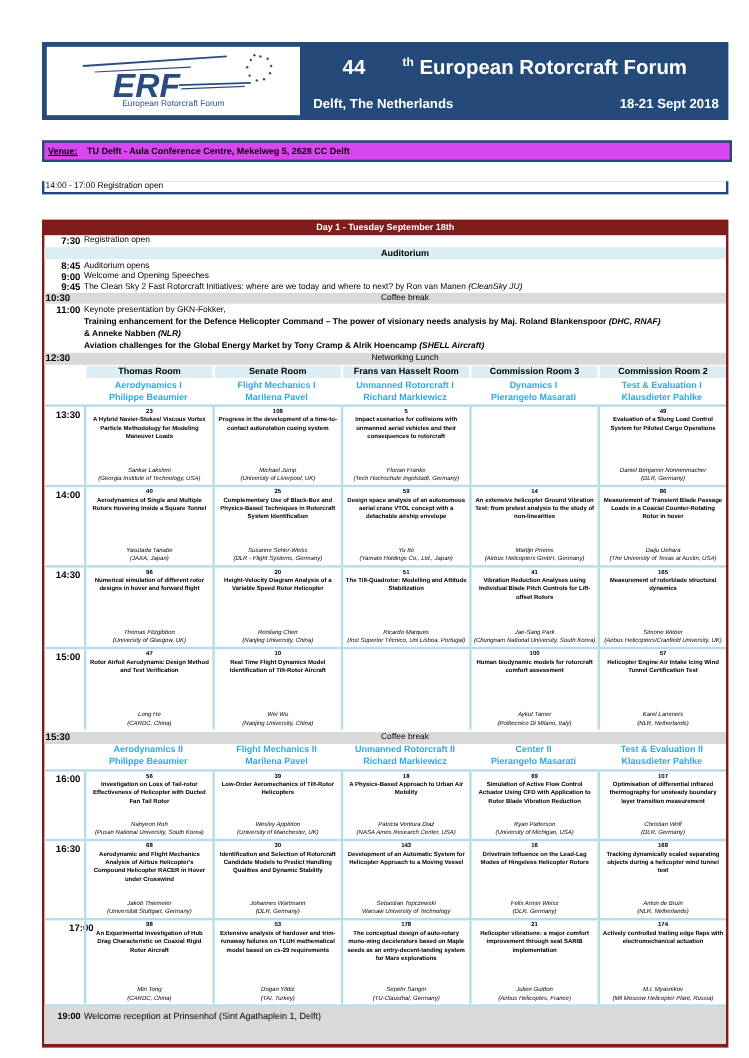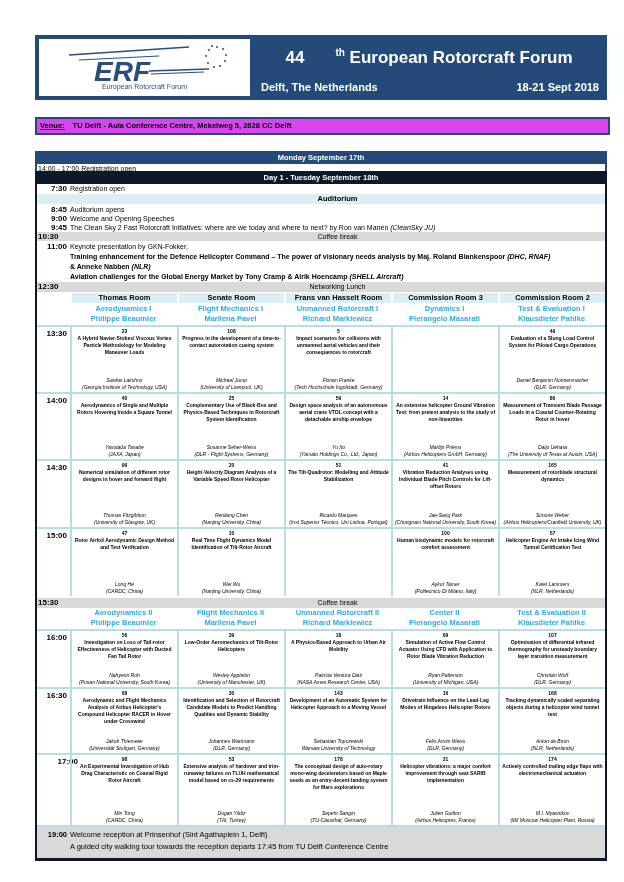--- a/index.html
+++ b/index.html
@@ -14,21 +14,21 @@
   #city { position:absolute; left:226px; top:46px; color:#fff; font-weight:bold; font-size:11px; }
   #dates { position:absolute; right:8px; top:46px; color:#fff; font-weight:bold; font-size:11px; }
 
   #venue { position:absolute; left:35px; top:117px; width:568px; height:14px; background:#d946ef; border:2px solid #244a7a; font-size:7.5px; font-weight:bold; line-height:14px; padding-left:3px; box-sizing:content-box; }
   #venue u { margin-right:8px; }
 
   #monday { position:absolute; left:35px; top:151px; width:572px; background:#244a7a; }
   #monday .hd { color:#fff; text-align:center; font-weight:bold; font-size:7.5px; height:13px; line-height:13px; }
   #monday .line { background:#fff; margin:0 2px 2px 2px; font-size:7px; height:9px; line-height:9px; padding-left:1px; }
 
-  #day1 { position:absolute; left:35px; top:171px; width:572px; height:690px; background:#0f172a; }
+  #day1 { position:absolute; left:35px; top:183px; width:572px; height:690px; background:#7f1d1d; }
   #day1 .hd { color:#fff; text-align:center; font-weight:bold; font-size:7.5px; height:13px; line-height:13px; }
   #day1-body { position:absolute; left:2px; top:13px; width:568px; height:674px; background:#fff; font-size:7px; }
   .time { position:absolute; left:0; width:30px; text-align:right; font-weight:bold; font-size:8px; }
   .rtext { position:absolute; left:33px; font-size:7px; white-space:nowrap; }
   .band { position:absolute; left:0; width:568px; }
   .lightband { background:#daeef3; }
   .greyband { background:#d9d9d9; }
   .it { font-style:italic; }
   .cell { position:absolute; top:0; box-sizing:border-box; text-align:center; font-size:5px; line-height:7px; border-left:2px solid #b7dde8; padding:1px 2px 0 2px; font-weight:bold; }
   .cell .num { display:block; }
@@ -68,21 +68,20 @@
   <div id="title"><span>44</span><sup>th</sup><span> European Rotorcraft Forum</span></div>
   <div id="city">Delft, The Netherlands</div>
   <div id="dates">18-21 Sept 2018</div>
 </div>
 
 <div id="venue">
   <u>Venue:</u><span>TU Delft - Aula Conference Centre, Mekelweg 5, 2628 CC Delft</span>
 </div>
 
 <div id="monday">
-  <div class="hd">Monday September 17th</div>
   <div class="line">14:00 - 17:00 Registration open</div>
 </div>
 
 <div id="day1">
   <div class="hd">Day 1 - Tuesday September 18th</div>
   <div id="day1-body">
       <div class="time" style="top: 0px; line-height: 9px;">7:30</div>
       <div class="rtext" style="top: 0px; line-height: 9px;"><span>Registration open</span></div>
       <div class="band lightband" style="top: 10px; height: 10px;"></div>
       <div style="position: absolute; top: 10px; left: 33px; width: 535px; text-align: center; font-weight: bold; font-size: 7.5px; line-height: 10px;">Auditorium</div>
@@ -408,15 +407,14 @@
         <span class="ptitle">Actively controlled trailing edge flaps with electromechanical actuation</span>
         <div class="auth" style="bottom: 1px;">
           <div>M.I. Myasnikov</div>
           <div>(Mil Moscow Helicopter Plant, Russia)</div>
         </div>
       </div>
       <div class="hline" style="top: 641px;"></div>
       <div class="band greyband" style="top: 643px; height: 31px;"></div>
       <div class="time" style="top: 646px; font-size: 7.5px;">19:00</div>
       <div class="rtext" style="top: 646px; font-size: 7.5px;">Welcome reception at Prinsenhof (Sint Agathaplein 1, Delft)</div>
-      <div class="rtext" style="top: 658px; font-size: 7.5px;">A guided city walking tour towards the reception departs 17:45 from TU Delft Conference Centre</div>
     </div>
 </div>
 
 </body></html>

